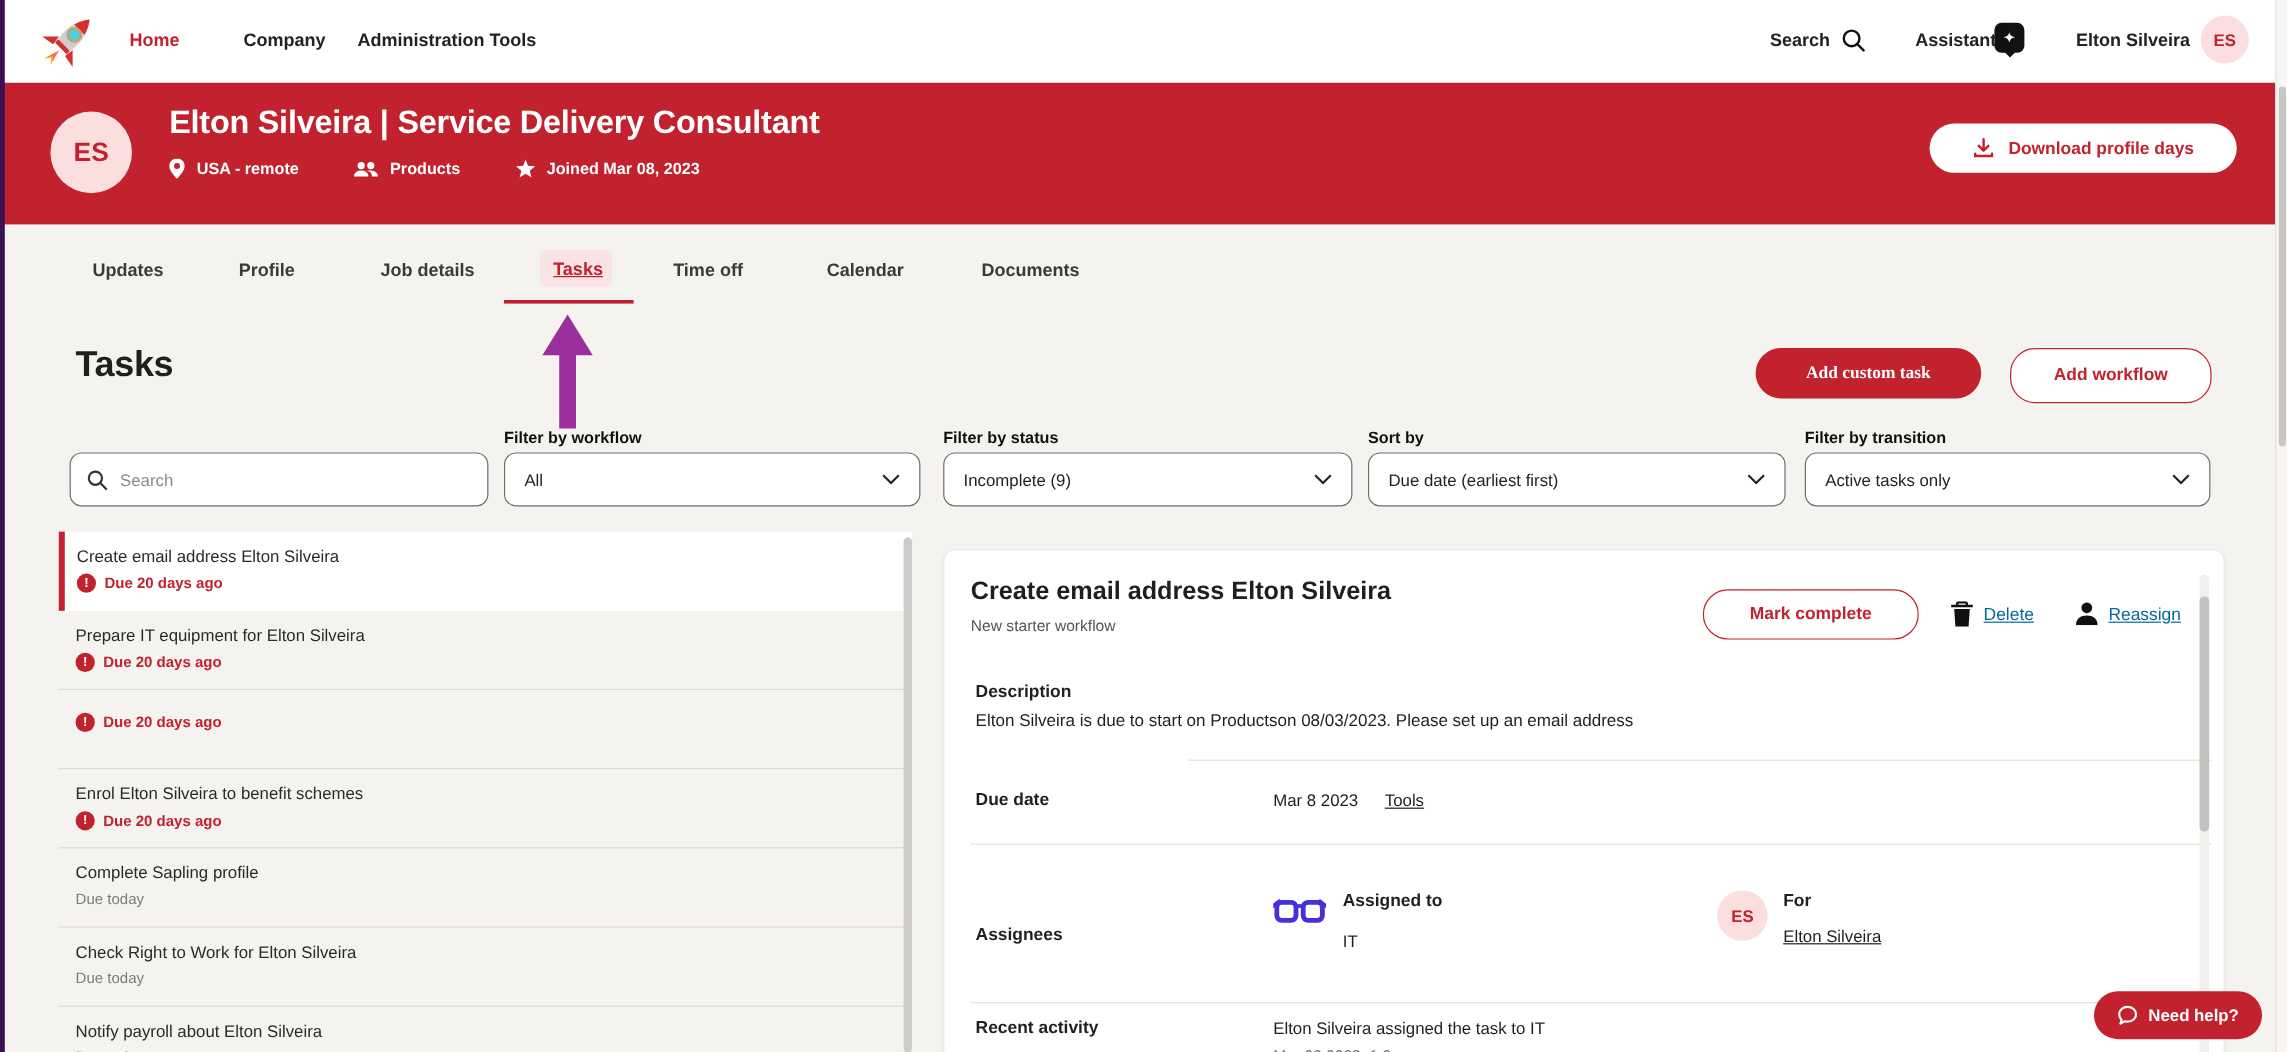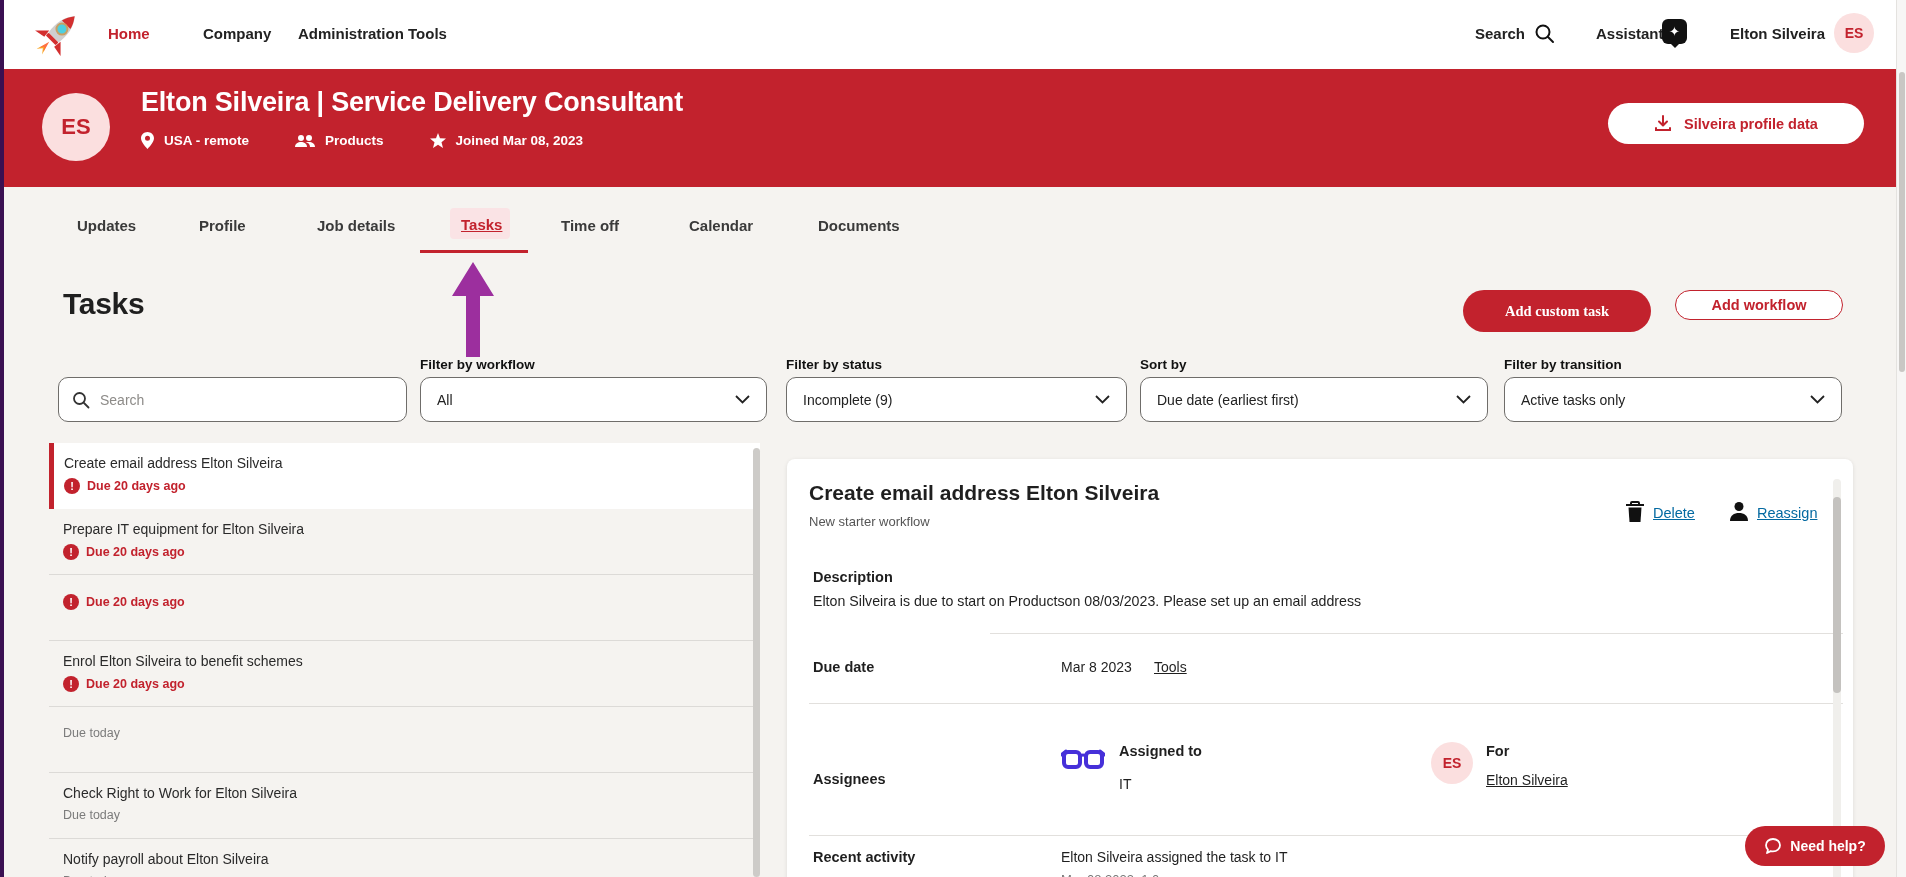--- a/index.html
+++ b/index.html
@@ -45,21 +45,21 @@
   .tab{position:absolute;top:217px;font-size:15px;font-weight:700;color:#3a3a3a;cursor:pointer;}
   .tab-active-box{position:absolute;left:450px;top:208px;width:60px;height:31px;background:var(--pink-soft);
     border-radius:4px;}
   .tab-active-box .tab{position:absolute;left:11px;top:8px;color:var(--red);text-decoration:underline;}
   .tab-underline{position:absolute;left:420px;top:250px;width:108px;height:3px;background:var(--red);}
   
   .page-title{position:absolute;left:63px;top:287px;font-size:30px;font-weight:800;letter-spacing:-.3px;}
   .btn{display:flex;align-items:center;justify-content:center;border-radius:21px;font-weight:700;
     font-size:14.5px;cursor:pointer;}
   .btn-red{position:absolute;left:1463px;top:290px;width:188px;height:42px;background:var(--red);color:#fff;font-family:Liberation Serif, serif;}
-  .btn-outline{position:absolute;left:1675px;top:290px;width:168px;height:30px;background:#fff;color:var(--red);
+  .btn-outline{position:absolute;left:1675px;top:290px;width:168px;height:46px;background:#fff;color:var(--red);
     border:1px solid var(--red);}
   
   .filter-label{position:absolute;top:357px;font-size:13.5px;font-weight:700;color:#111;}
   .field{position:absolute;top:377px;height:45px;background:#fff;border:1px solid #6f6d6a;border-radius:10px;
     display:flex;align-items:center;font-size:14px;color:#222;}
   .field .val{padding-left:16px;}
   .field .chev{position:absolute;right:16px;top:17px;}
   .search-field{left:58px;width:349px;}
   .search-field input{border:0;outline:none;flex:1;font:inherit;font-size:14px;color:#222;background:transparent;}
   .search-field input::placeholder{color:#8d8b88;}
@@ -161,21 +161,21 @@
     </span>
     <span>Joined Mar 08, 2023</span>
   </div>
   <div class="dl-btn">
     <span>
       <svg width="18" height="18" viewBox="0 0 18 18">
           <path d="M9 1 V10 M5 6.5 L9 10.5 L13 6.5" fill="none" stroke="#C2222D" stroke-width="2" stroke-linecap="round" stroke-linejoin="round"></path>
           <path d="M2 13 V15 H16 V13" fill="none" stroke="#C2222D" stroke-width="2" stroke-linecap="round"></path>
         </svg>
     </span>
-    <span>Silveira profile data</span>
+    <span>Download profile days</span>
   </div>
 </div>
 
 <span class="tab" style="left:77px;">Updates</span>
 <span class="tab" style="left:199px;">Profile</span>
 <span class="tab" style="left:317px;">Job details</span>
 <div class="tab-active-box">
   <span class="tab">Tasks</span>
 </div>
 <span class="tab" style="left:561px;">Time off</span>
@@ -265,20 +265,21 @@
     </div>
   </div>
     <div class="task-item">
     <div class="task-title">Enrol Elton Silveira to benefit schemes</div>
     <div class="task-due overdue">
       <span class="excl">!</span>
       <span class="txt">Due 20 days ago</span>
     </div>
   </div>
     <div class="task-item">
+    <div class="task-title">Complete Sapling profile</div>
     <div class="task-due normal">
 
       <span class="txt">Due today</span>
     </div>
   </div>
     <div class="task-item">
     <div class="task-title">Check Right to Work for Elton Silveira</div>
     <div class="task-due normal">
 
       <span class="txt">Due today</span>
@@ -291,20 +292,21 @@
       <span class="txt">Due today</span>
     </div>
   </div>
   </div>
 <div class="list-scrollbar"></div>
 
 <div class="card">
   <div class="title">Create email address Elton Silveira</div>
   <div class="subtitle">New starter workflow</div>
 
+  <div class="btn mark-complete">Mark complete</div>
   <span class="icon-link-icon" style="left:838px;">
     <svg width="20" height="22" viewBox="0 0 20 22">
         <path d="M1 4 H19" stroke="#111" stroke-width="2"></path>
         <path d="M6 4 V2 C6 1.3 6.5 1 7 1 H13 C13.5 1 14 1.3 14 2 V4" fill="none" stroke="#111" stroke-width="2"></path>
         <path d="M3.5 6.5 L4.5 21 H15.5 L16.5 6.5 Z" fill="#111"></path>
       </svg>
   </span>
   <span class="icon-link-label" style="left:866px;">Delete</span>
   <span class="icon-link-icon" style="left:942px;">
     <svg width="20" height="20" viewBox="0 0 20 20">

